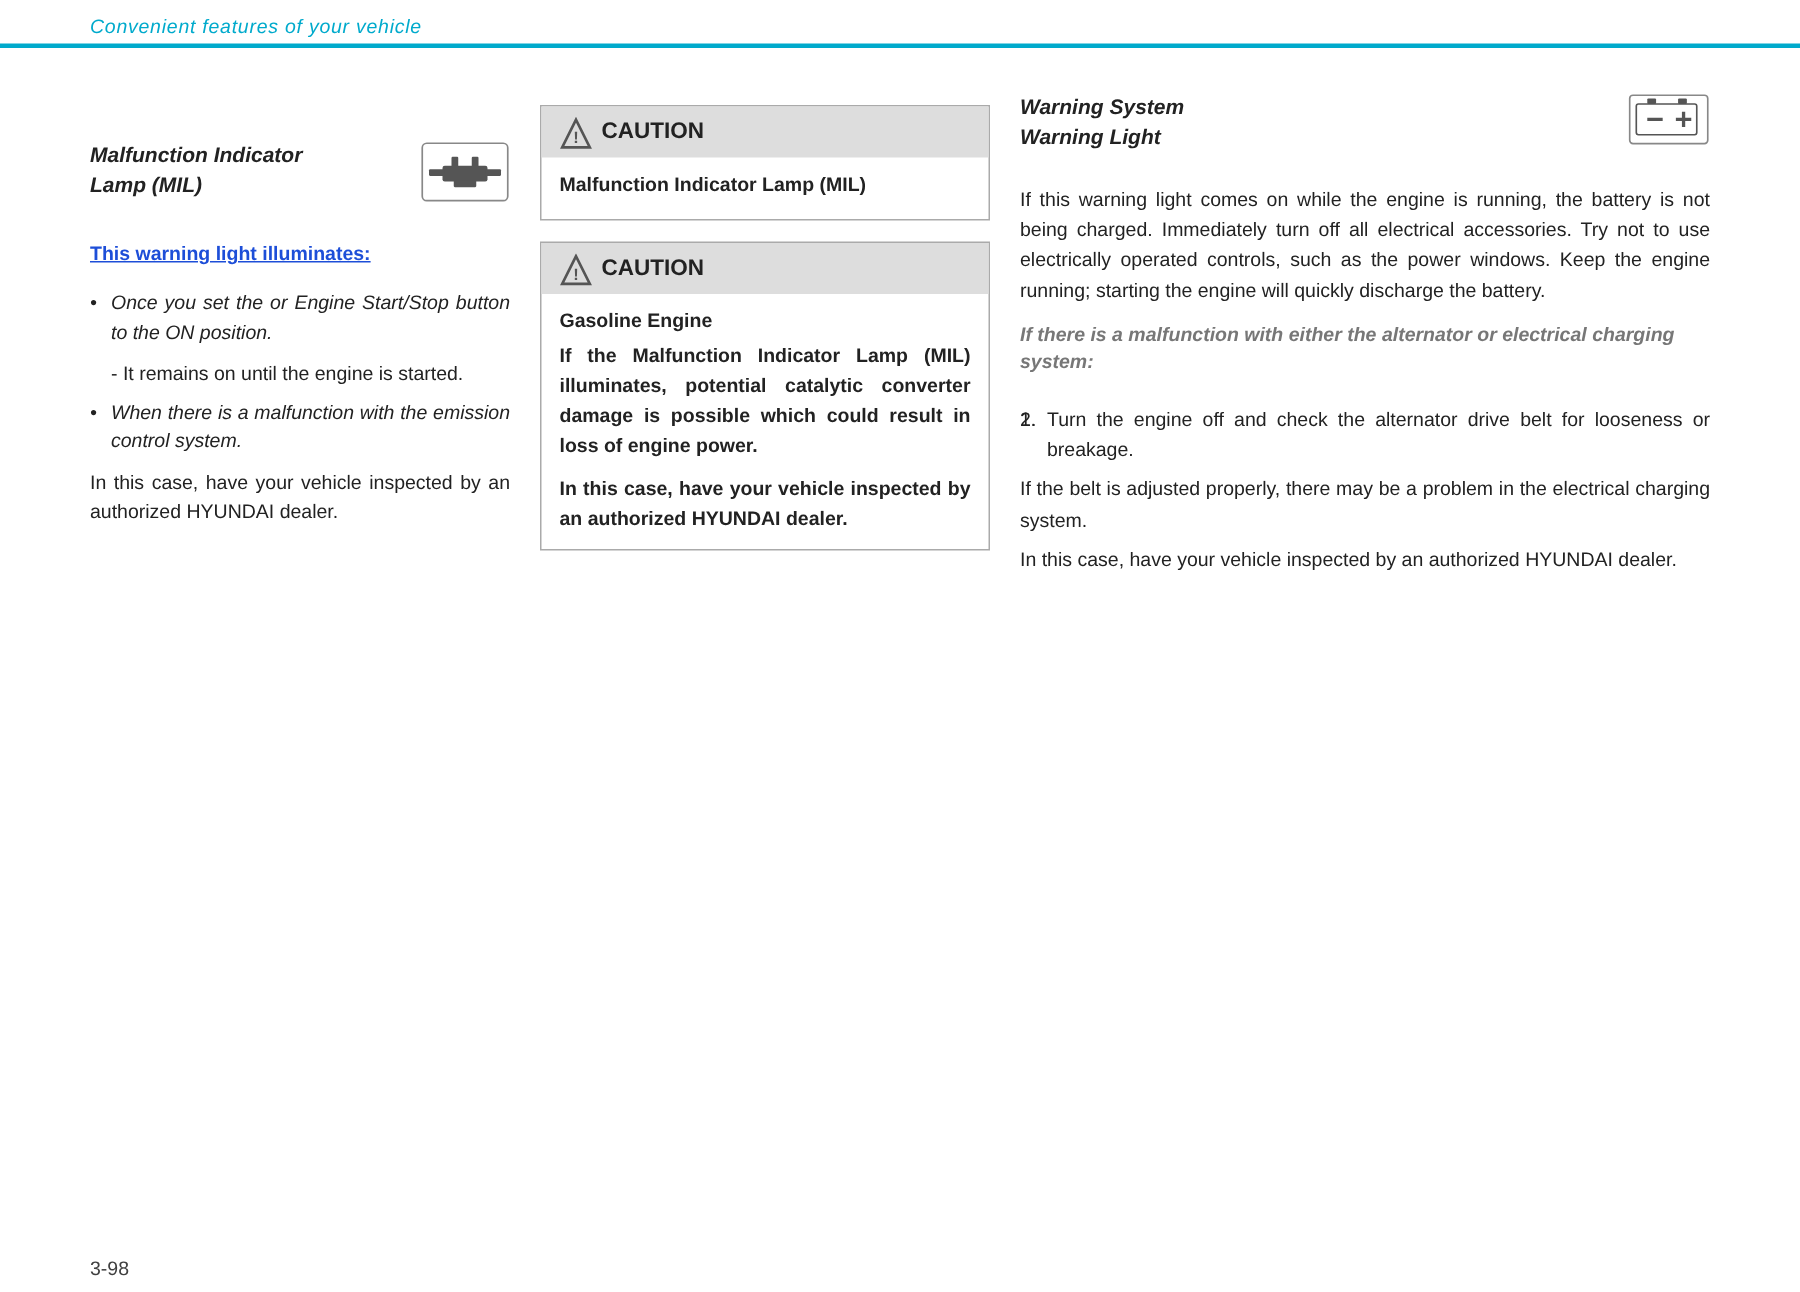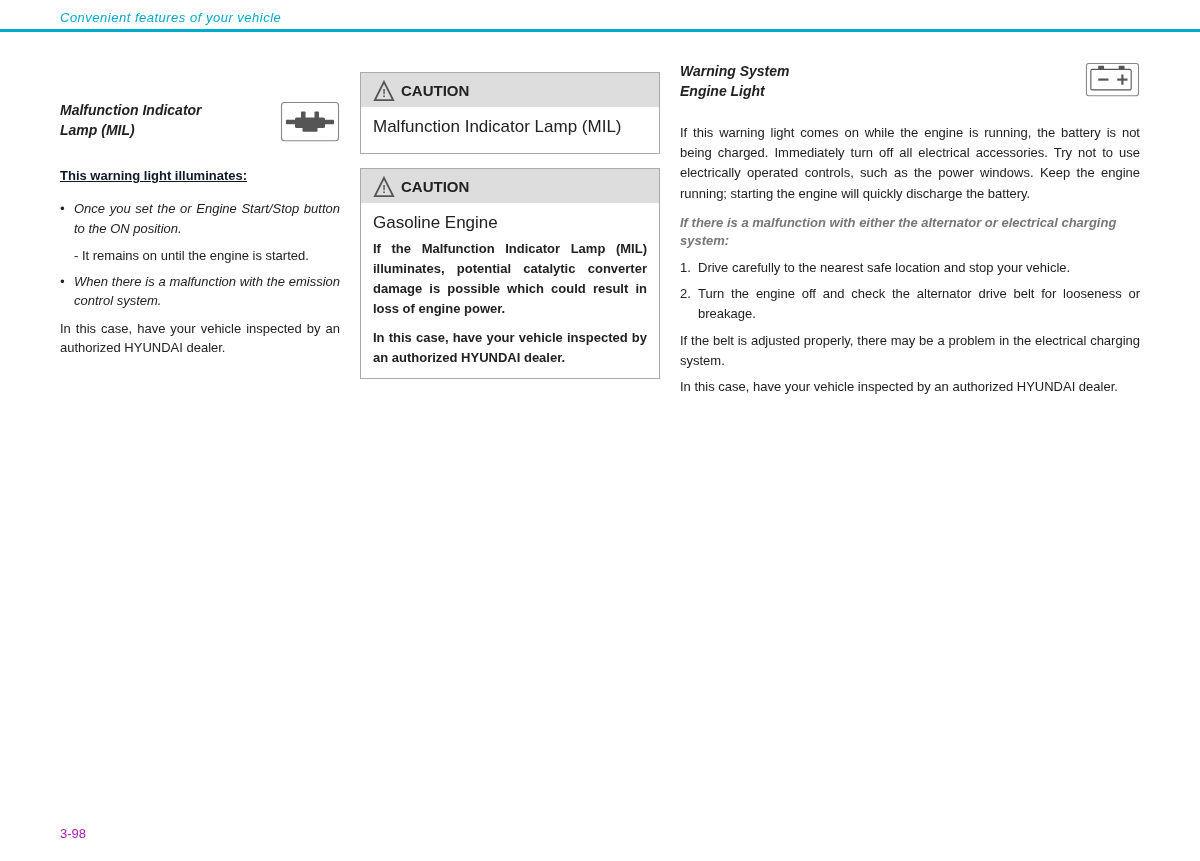--- a/index.html
+++ b/index.html
@@ -74,21 +74,21 @@
       height: 35px;
       float: right;
       margin-left: 10px;
     }
 
     .warning-subheading {
       font-size: 13px;
       font-weight: bold;
       text-decoration: underline;
       margin-bottom: 16px;
-      color: #0f172a;
+      color: #1d4ed8;
     }
 
     .bullet-list {
       list-style: none;
       padding: 0;
       margin-bottom: 8px;
       font-style: italic;
     }
     .bullet-list li {
       padding-left: 14px;
@@ -133,23 +133,23 @@
     }
     .caution-triangle {
       display: inline-block;
       width: 20px;
       height: 20px;
     }
     .caution-body {
       padding: 10px 12px;
     }
     .caution-subheading {
-      font-weight: normal;
+      font-weight: bold;
       margin-bottom: 6px;
-      font-size: 17px;
+      font-size: 13px;
     }
     .caution-text {
       font-weight: bold;
       font-size: 13px;
       line-height: 1.55;
       text-align: justify;
     }
 
     .colored-subheading {
       font-weight: bold;
@@ -173,24 +173,24 @@
       text-align: justify;
     }
     .numbered-list li .num {
       position: absolute;
       left: 0;
     }
 
     
     .footer {
       position: absolute;
-      bottom: 20px;
+      bottom: 8px;
       left: 60px;
       font-size: 13px;
-      color: #a21caf;
+      color: #404040;
     }
 
     
     .clearfix::after {
       content: "";
       display: table;
       clear: both;
     }
   </style>
 </head>
@@ -291,33 +291,32 @@
           <rect x="46" y="5" width="8" height="5" rx="1" fill="#555"></rect>
 
           <line x1="18" y1="24" x2="32" y2="24" stroke="#555" stroke-width="3"></line>
 
           <line x1="44" y1="24" x2="58" y2="24" stroke="#555" stroke-width="3"></line>
           <line x1="51" y1="17" x2="51" y2="31" stroke="#555" stroke-width="3"></line>
         </svg>
       </div>
       <div class="section-title">
         <span>Warning System</span><br>
-        <span>Engine Light</span>
+        <span>Warning Light</span>
       </div>
     </div>
 
     <div style="margin-top: 12px;">
       <p class="body-text">If this warning light comes on while the engine is running, the battery is not being charged. Immediately turn off all electrical accessories. Try not to use electrically operated controls, such as the power windows. Keep the engine running; starting the engine will quickly discharge the battery.</p>
 
-      <p class="colored-subheading" style="margin-top: 10px; margin-bottom: 8px;">If there is a malfunction with either the alternator or electrical charging system:</p>
+      <p class="colored-subheading" style="margin-top: 10px; margin-bottom: 20px;">If there is a malfunction with either the alternator or electrical charging system:</p>
 
       <ol class="numbered-list">
         <li>
           <span class="num">1.</span>
-          <span>Drive carefully to the nearest safe location and stop your vehicle.</span>
         </li>
         <li>
           <span class="num">2.</span>
           <span>Turn the engine off and check the alternator drive belt for looseness or breakage.</span>
         </li>
       </ol>
 
       <p class="body-text" style="margin-top: 4px; padding-left: 0;">If the belt is adjusted properly, there may be a problem in the electrical charging system.</p>
       <p class="body-text" style="padding-left: 0;">In this case, have your vehicle inspected by an authorized HYUNDAI dealer.</p>
     </div>

